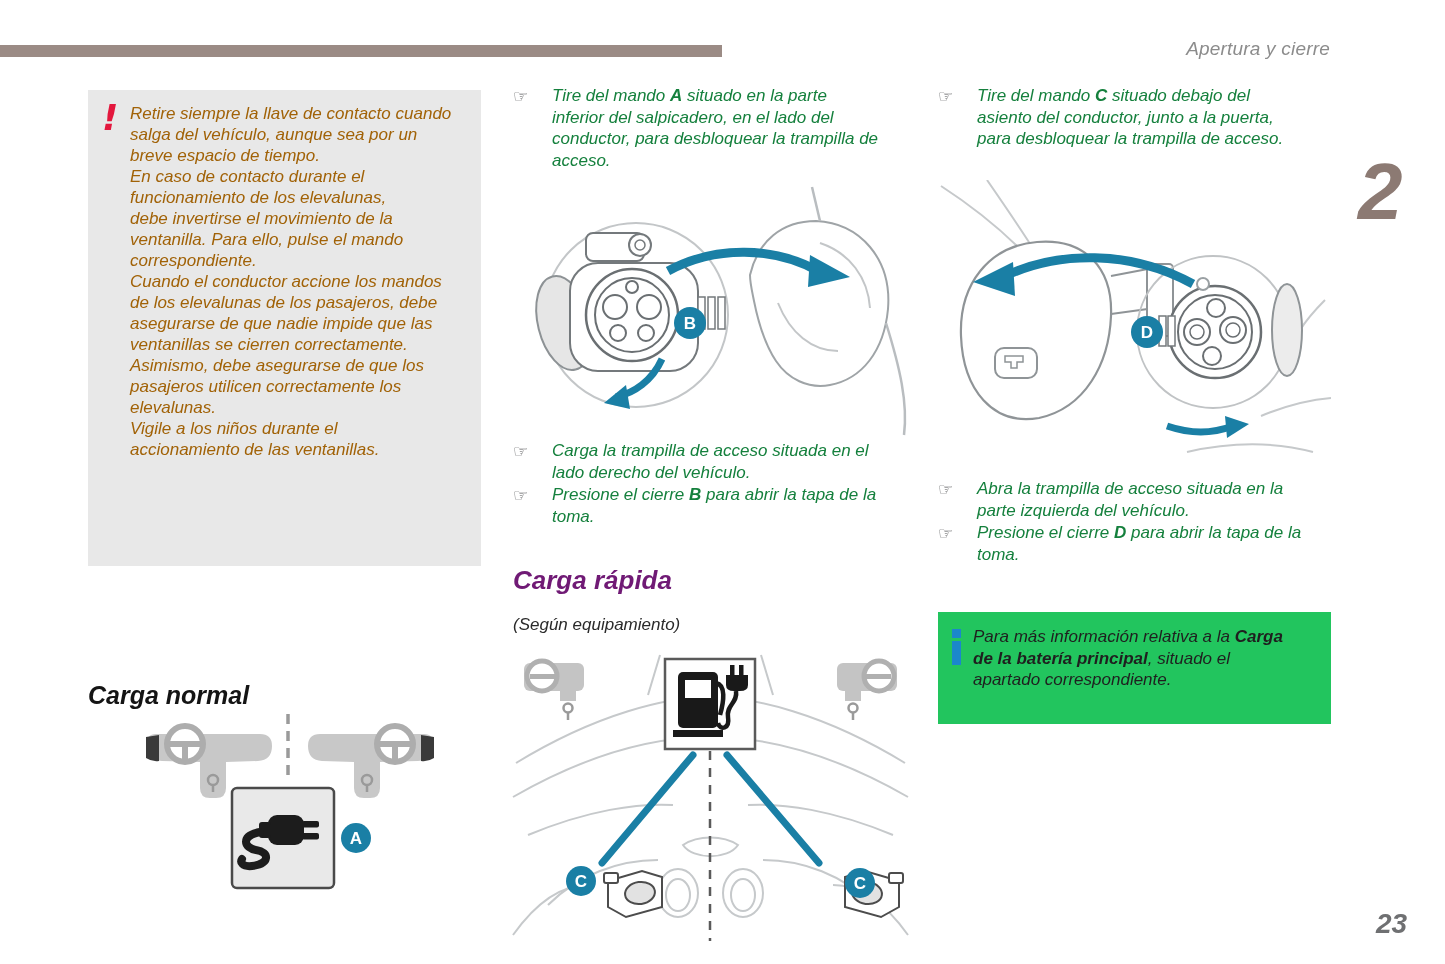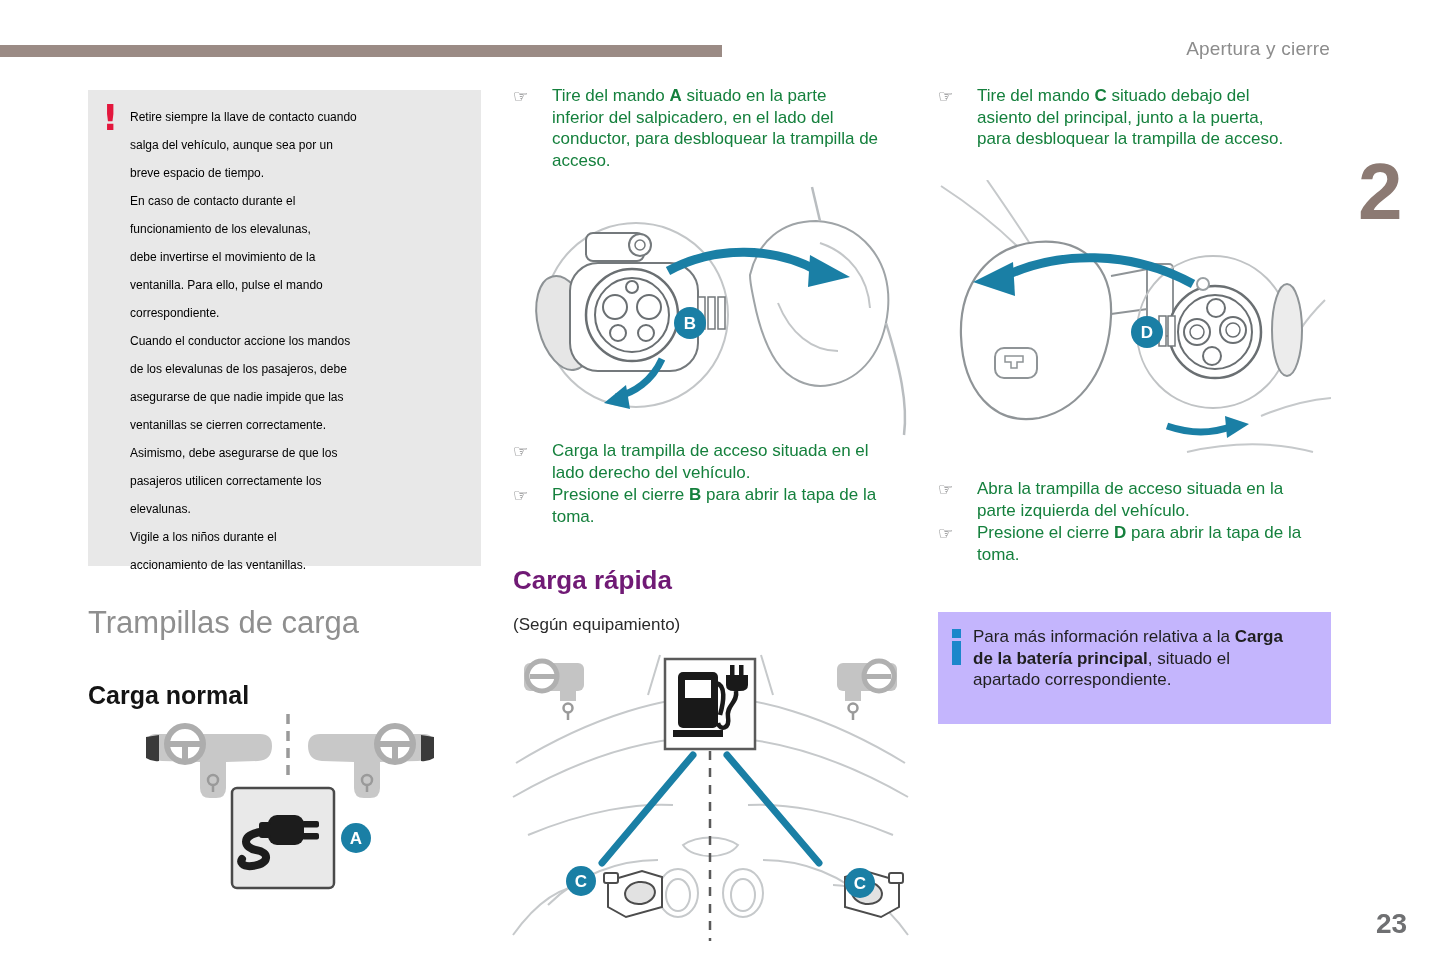--- a/index.html
+++ b/index.html
@@ -1,51 +1,51 @@
 <!DOCTYPE html>
 <html><head>
 <meta charset="utf-8">
 <style>
   html,body { margin:0; padding:0; background:#fff; }
   .page {
     position:relative; width:1445px; height:964px; background:#ffffff;
     font-family:"Liberation Sans", sans-serif; overflow:hidden; color:#1f1f1f;
   }
-  .abs { position:absolute; }
+  .abs { position:absolute;font-style:italic; }
 
   .top-bar { left:0; top:45px; width:722px; height:12px; background:#9b8b85; }
   .header-title { left:938px; top:38px; width:392px; text-align:right;
     font-size:19px; color:#8c8c8c; letter-spacing:0.2px; }
   .chapter-num { left:1358px; top:152px; font-size:80px; font-weight:bold;
     color:#8c7a73; line-height:1; }
   .page-num { left:1376px; top:908px; font-size:28px; font-weight:bold; color:#6f7072; }
 
   .warning-box { left:88px; top:90px; width:393px; height:476px; background:#e8e8e8;
     box-sizing:border-box; padding:13px 14px; display:flex; gap:12px; }
   .warn-icon { color:#e3173d; font-weight:bold; font-size:36px; line-height:0.85; width:16px;
     flex:0 0 auto; font-family:"DejaVu Sans", sans-serif; }
-  .warn-text { font-size:12px; line-height:28px; color:#000000; white-space:pre-line; }
+  .warn-text { font-size:17px; line-height:21px; color:#a16207; white-space:pre-line; }
 
   .h1-gray { left:88px; top:605px; font-size:31px; color:#8f8f8f; }
   .h2-bold { left:88px; top:657px; font-size:25px; font-weight:bold; color:#141414;margin-top:24px; }
   .h2-rapid { left:513px; top:565px; font-size:26px; font-weight:bold; color:#701a75; }
   .note { left:513px; top:615px; font-size:17px; color:#2a2a2a; }
 
   .bullets { display:flex; flex-direction:column; gap:1px; }
   .bullet { display:flex; }
   .bullet-icon { width:22px; margin-right:17px; font-size:17px; color:#58595b; flex:0 0 auto;
     font-family:"DejaVu Sans", sans-serif; padding-top:1px; }
   .bullet-text { flex:1; font-size:17px; line-height:21.7px; color:#15803d; white-space:pre-line; margin:0; }
 
   .bullets-m-top { left:513px; top:85px; width:405px; }
   .bullets-m-bottom { left:513px; top:440px; width:405px; }
   .bullets-r-top { left:938px; top:85px; width:405px; }
   .bullets-r-bottom { left:938px; top:478px; width:405px; }
 
-  .info-box { left:938px; top:612px; width:393px; height:112px; background:#c4b5fd;
+  .info-box { left:938px; top:612px; width:393px; height:112px; background:#22c55e;
     box-sizing:border-box; padding:14px 14px; display:flex; gap:12px; }
   .info-icon { display:flex; flex-direction:column; align-items:center; gap:3px;
     padding-top:3px; flex:0 0 auto; }
   .info-dot { width:9px; height:9px; background:#1b87cb; }
   .info-stem { width:9px; height:24px; background:#1b87cb; }
   .info-text { font-size:17px; line-height:21.7px; color:#1f1f1f; white-space:pre-line; margin:0; }
 
   .fig { position:absolute; }
   svg text.badge { font-family:"Liberation Sans", sans-serif; font-weight:bold;
     fill:#ffffff; font-size:17px; text-anchor:middle; }
@@ -74,21 +74,20 @@
 de los elevalunas de los pasajeros, debe
 asegurarse de que nadie impide que las
 ventanillas se cierren correctamente.
 Asimismo, debe asegurarse de que los
 pasajeros utilicen correctamente los
 elevalunas.
 Vigile a los niños durante el
 accionamiento de las ventanillas.</p>
   </div>
 
-  <div class="abs h1-gray">Trampillas de carga</div>
   <div class="abs h2-bold">Carga normal</div>
 
   <div class="fig" style="left:140px; top:712px;">
     <svg width="300" height="180" viewBox="0 0 300 180">
       <defs>
         <g id="dashL">
           <path d="M16,22 Q6,22 6,34 Q6,48 22,49 L60,50 L60,76 Q60,86 70,86 L76,86 Q86,86 86,76 L86,50 L118,49 Q132,48 132,34 Q132,22 120,22 Z" fill="#c8c8c8"></path>
           <path d="M6,25 L6,46 Q12,50 19,49 L19,23 Z" fill="#3a3a3a"></path>
           <circle cx="45" cy="32" r="18" fill="#ffffff" stroke="#adadad" stroke-width="6"></circle>
           <rect x="29" y="29" width="32" height="6" fill="#adadad"></rect>
@@ -254,21 +253,21 @@
         <circle cx="352" cy="238" r="15" fill="#1a7fa5"></circle>
         <text class="badge" x="352" y="244">C</text>
       </g>
     </svg>
   </div>
 
   <div class="abs bullets bullets-r-top">
     <div class="bullet">
       <span class="bullet-icon">☞</span>
       <p class="bullet-text"><span>Tire del mando </span><b>C</b><span> situado debajo del
-asiento del principal, junto a la puerta,
+asiento del conductor, junto a la puerta,
 para desbloquear la trampilla de acceso.</span></p>
     </div>
   </div>
 
   <div class="fig" style="left:935px; top:180px;">
     <svg width="400" height="290" viewBox="0 0 400 290">
       <g stroke="#c6c9cb" stroke-width="2" fill="none">
         <path d="M6,6 C40,28 70,52 100,84"></path>
         <path d="M52,0 C70,26 88,52 104,78"></path>
         <path d="M326,236 C350,226 372,220 396,218"></path>

